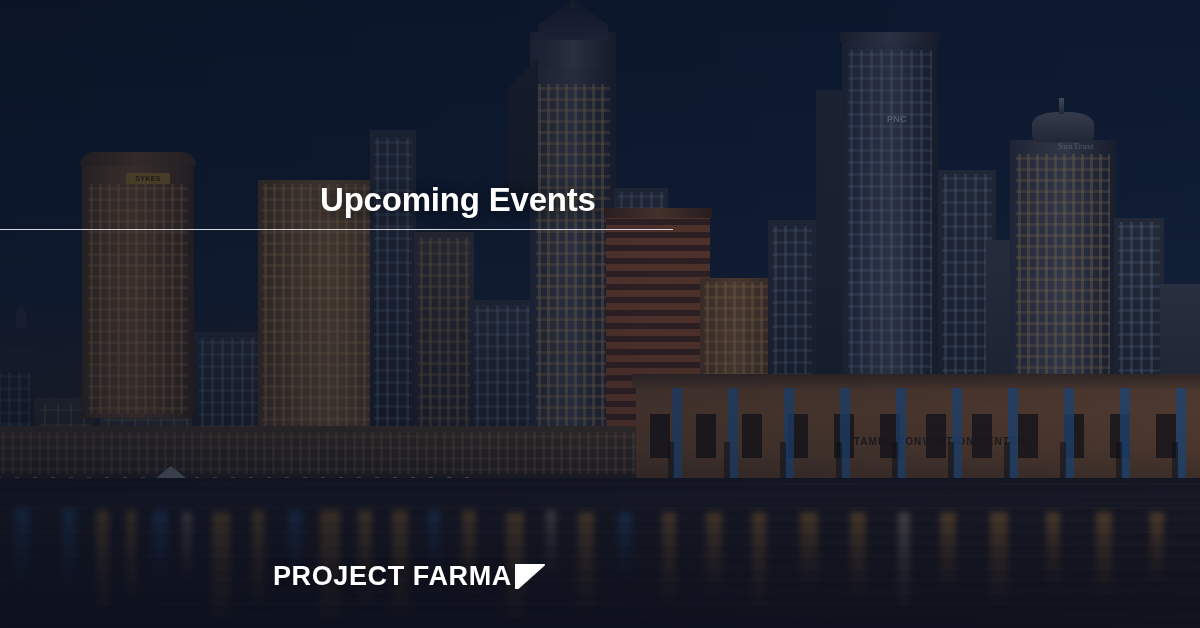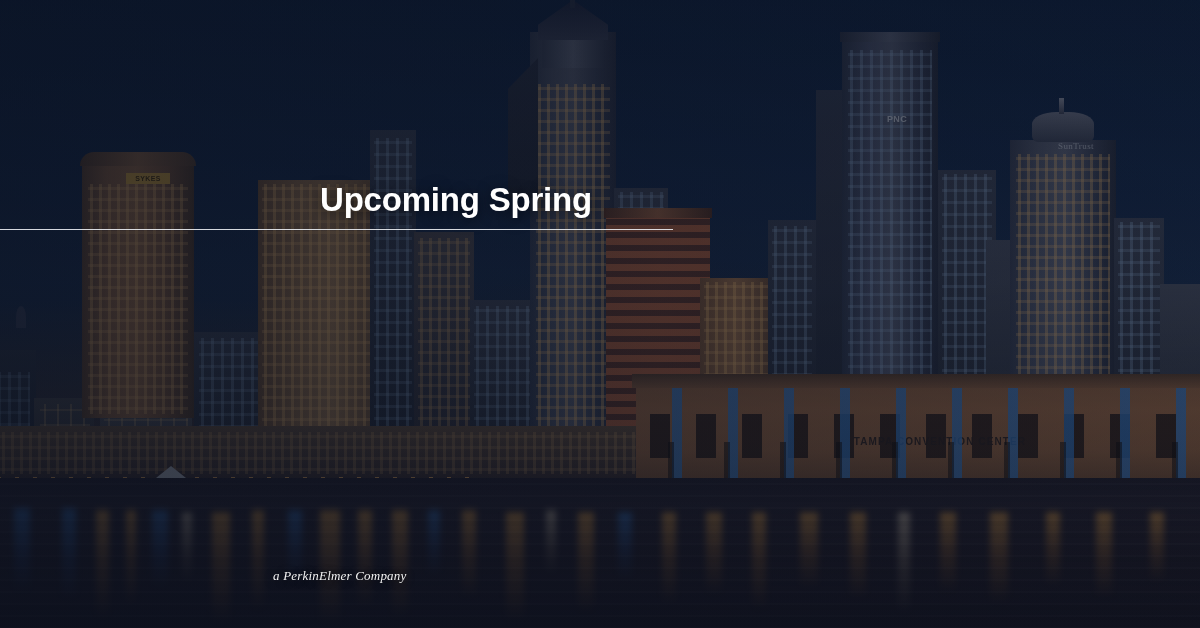--- a/index.html
+++ b/index.html
@@ -346,23 +346,26 @@
                 background:repeating-linear-gradient(to bottom,
                   rgba(255,255,255,0.00) 0 5px,
                   rgba(255,255,255,0.032) 5px 7px,
                   rgba(0,0,0,0.05) 7px 12px);"></div>
   </div>
 
   <div class="overlay"></div>
 
   <div class="content">
 
-    <div class="eyebrow">Upcoming Spring</div>
+    <div class="eyebrow">Upcoming Events</div>
 
     <div class="rule"></div>
 
 
     <div class="logo">
-      <div class="logo-sub">a PerkinElmer Company</div>
+      <div class="logo-row">
+        <span class="logo-word">PROJECT FARMA</span>
+        <span class="logo-tri"></span>
+      </div>
     </div>
 
   </div>
 </div>
 
 </body></html>

